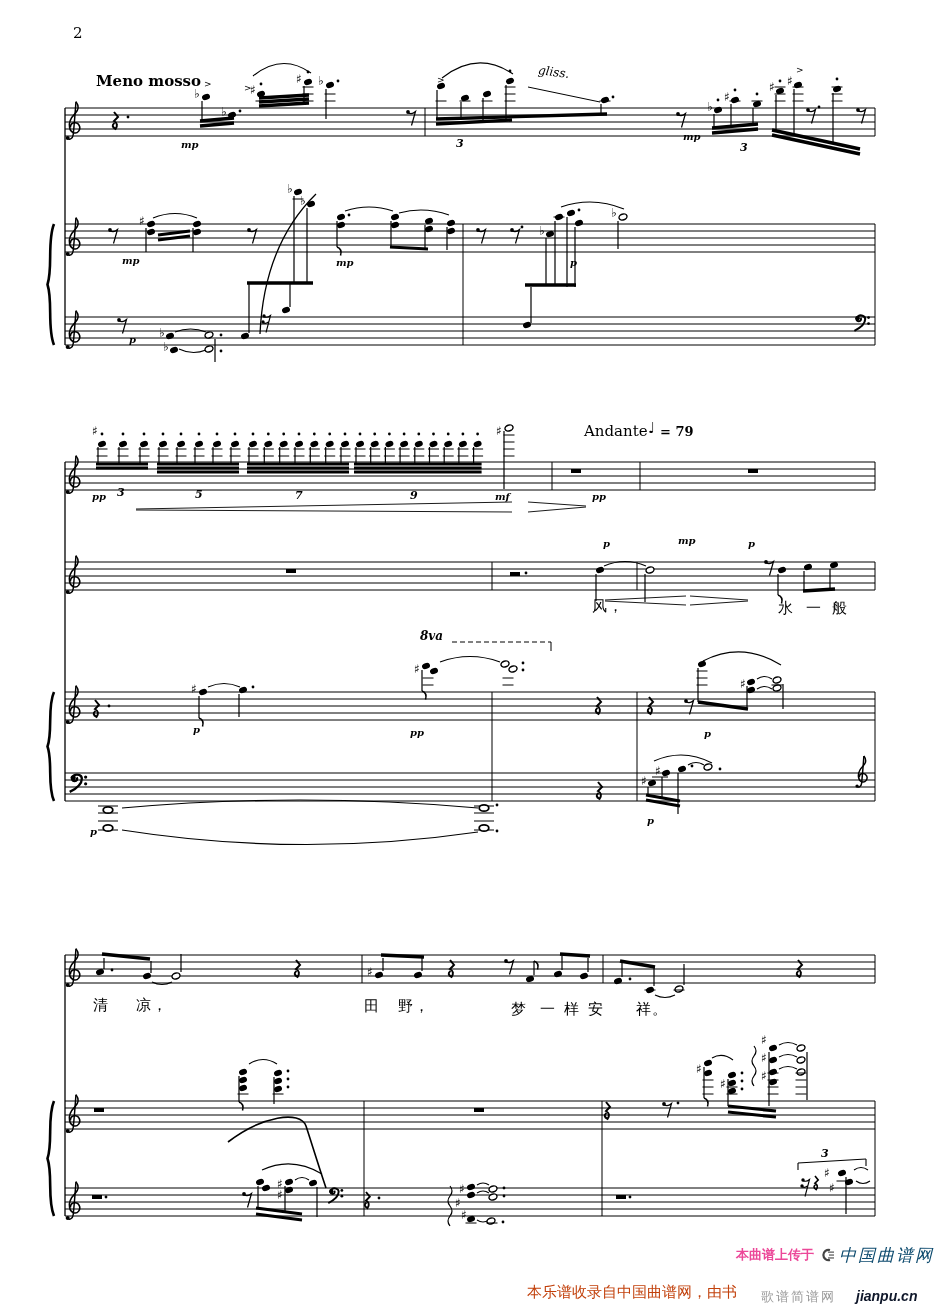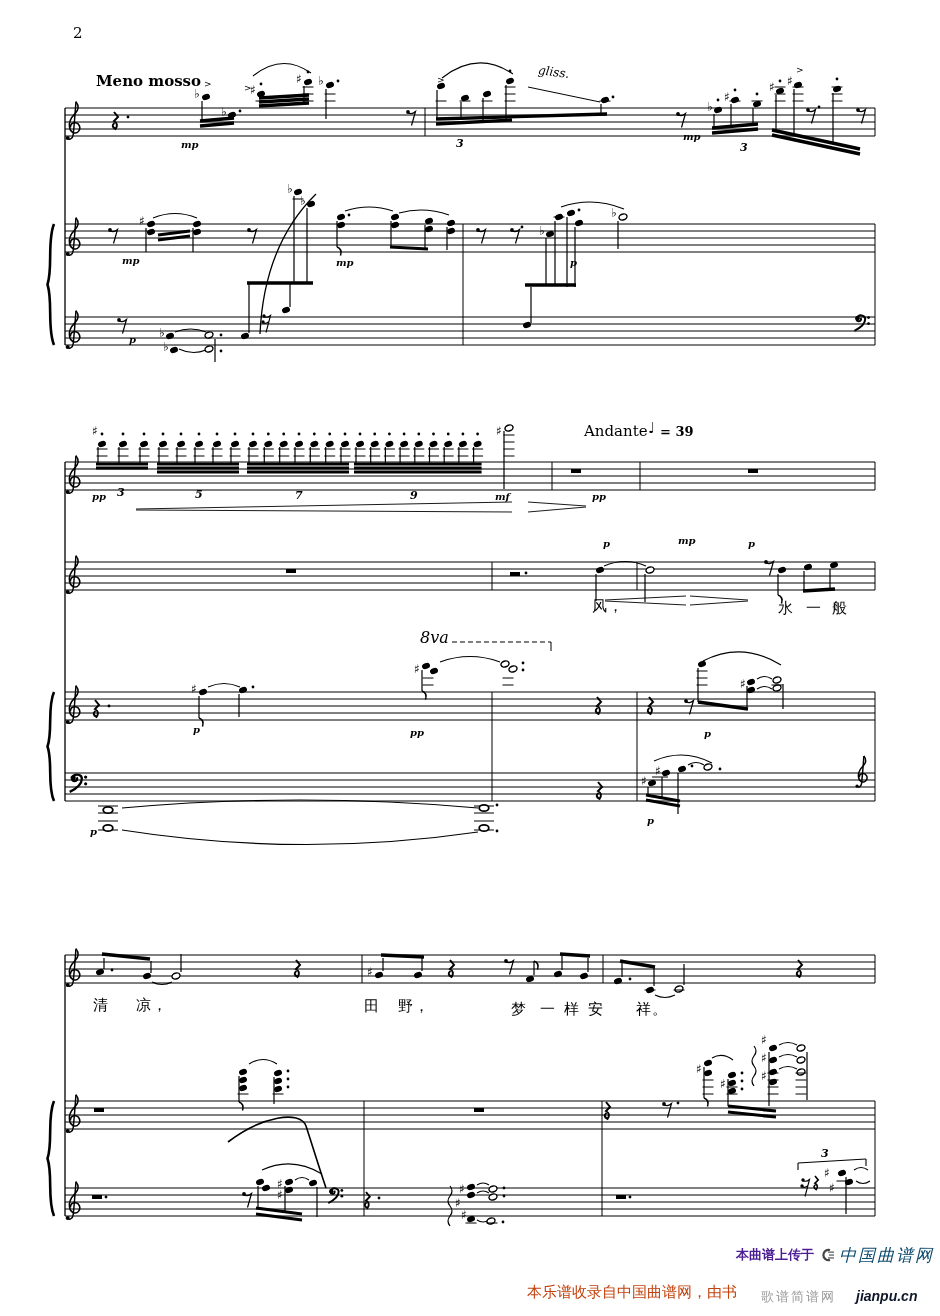--- a/index.html
+++ b/index.html
@@ -7,23 +7,23 @@
         font-family:"DejaVu Serif",serif;color:#000;}
   .t{position:absolute;white-space:nowrap;line-height:1;}
   .pagenum{font-size:15px;font-family:"DejaVu Serif",serif;}
   .tempo{font-size:15px;font-weight:bold;font-family:"DejaVu Serif",serif;}
   .tempo2{font-size:15px;font-weight:normal;font-family:"DejaVu Serif",serif;}
   .beat{font-size:15px;font-family:"DejaVu Sans",sans-serif;}
   .beatval{font-size:13px;font-weight:bold;font-family:"DejaVu Serif",serif;}
   .dyn{font-size:10px;font-weight:bold;font-style:italic;font-family:"DejaVu Serif",serif;}
   .tup{font-size:11px;font-style:italic;font-weight:bold;font-family:"DejaVu Serif",serif;}
   .gliss{font-size:12px;font-style:italic;font-family:"DejaVu Serif",serif;transform:rotate(7deg);}
-  .ottava{font-size:16px;font-weight:normal;font-style:italic;font-family:"DejaVu Serif",serif;}
+  .ottava{font-size:12px;font-weight:bold;font-style:italic;font-family:"DejaVu Serif",serif;}
   .lyr{font-size:15px;font-family:"Liberation Serif",serif;letter-spacing:1px;}
-  .f-up{font-size:13px;font-weight:bold;color:#4c1d95;font-family:"Liberation Sans",sans-serif;}
+  .f-up{font-size:13px;font-weight:bold;color:#ec4899;font-family:"Liberation Sans",sans-serif;}
   .f-site{font-size:17px;font-weight:normal;font-style:italic;color:#0c4a6e;letter-spacing:2px;
           font-family:"Liberation Sans",sans-serif;}
   .f-note{font-size:15px;color:#c2410c;font-family:Liberation Serif, serif;}
   .wm-gray{font-size:13px;color:#9a9a9a;letter-spacing:2px;font-family:"Liberation Serif",serif;}
   .wm-red{font-size:14px;font-weight:bold;font-style:italic;color:#0f172a;
           font-family:"Liberation Sans",sans-serif;}
   svg.score{position:absolute;left:0;top:0;}
 </style>
 </head>
 <body>
@@ -810,21 +810,21 @@
 
   <span class="t dyn" style="left:92px;top:492px">pp</span>
   <span class="t tup" style="left:117px;top:487px">3</span>
   <span class="t tup" style="left:195px;top:489px">5</span>
   <span class="t tup" style="left:295px;top:490px">7</span>
   <span class="t tup" style="left:410px;top:490px">9</span>
   <span class="t dyn" style="left:495px;top:492px">mf</span>
   <span class="t dyn" style="left:592px;top:492px">pp</span>
   <span class="t tempo2" style="left:584px;top:424px">Andante</span>
   <span class="t beat" style="left:648px;top:421px">♩</span>
-  <span class="t beatval" style="left:660px;top:425px">= 39</span>
+  <span class="t beatval" style="left:660px;top:425px">= 79</span>
 
   <span class="t dyn" style="left:603px;top:539px">p</span>
   <span class="t dyn" style="left:678px;top:536px">mp</span>
   <span class="t dyn" style="left:748px;top:539px">p</span>
   <span class="t lyr" style="left:592px;top:599px">风，</span>
   <span class="t lyr" style="left:778px;top:601px">水</span>
   <span class="t lyr" style="left:806px;top:601px">一</span>
   <span class="t lyr" style="left:832px;top:601px">般</span>
 
   <span class="t ottava" style="left:420px;top:630px">8va</span>

